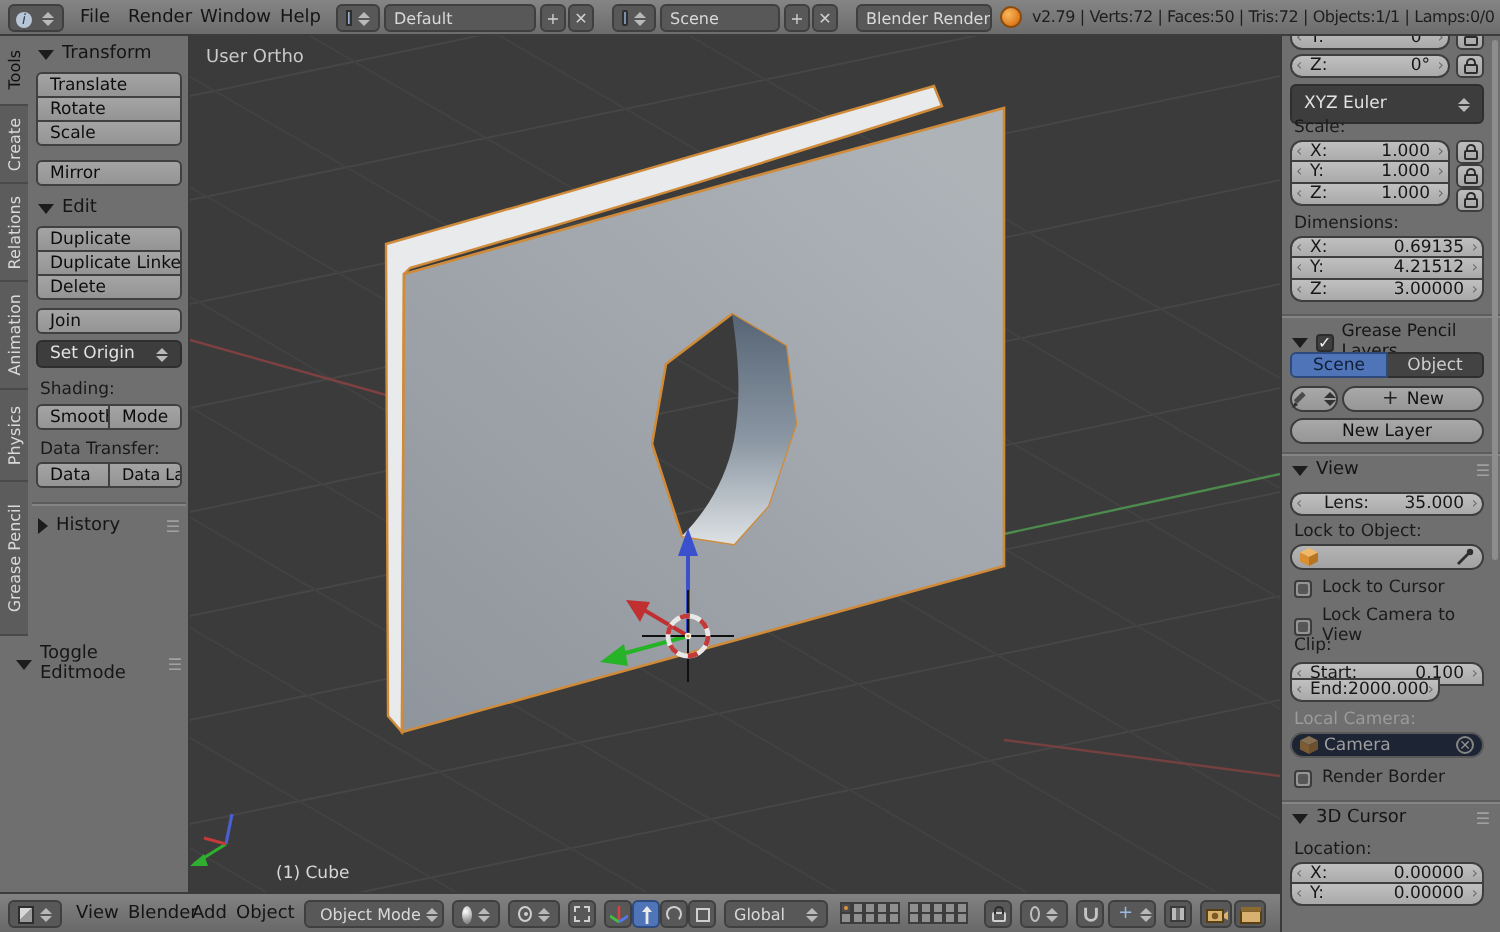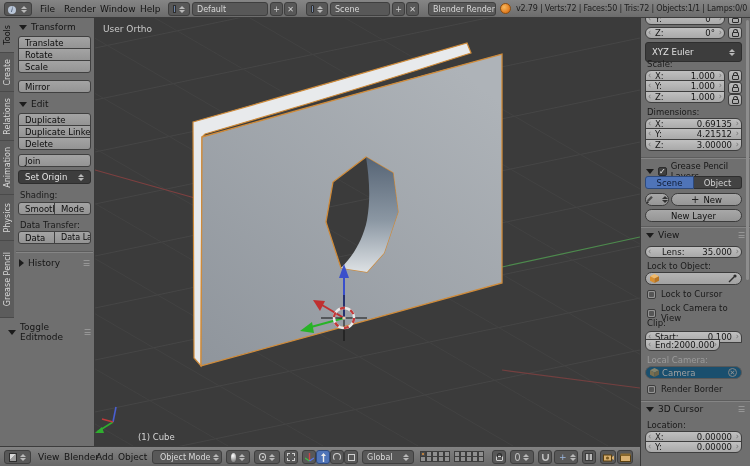--- a/index.html
+++ b/index.html
@@ -517,21 +517,21 @@
     <div class="abs plbl" style="left:6px;top:300px;">Clip:</div>
     <div class="nf stk-t" style="left:4px;top:313px;width:97px;">
       <span>Start:</span>
         <span class="v">0.100</span>
     </div>
     <div class="nf stk-b" style="left:4px;top:322px;width:75px;">
       <span>End:</span>
         <span class="v">2000.000</span>
     </div>
     <div class="abs plbl dis" style="left:6px;top:337px;">Local Camera:</div>
-    <div class="abs" style="left:4px;top:348px;width:97px;height:13px;background:#0c4a6e;border:1px solid #545454;border-radius:7px;display:flex;align-items:center;padding:0 4px;gap:3px;opacity:0.85;">
+    <div class="abs" style="left:4px;top:348px;width:97px;height:13px;background:#0f172a;border:1px solid #545454;border-radius:7px;display:flex;align-items:center;padding:0 4px;gap:3px;opacity:0.85;">
       <svg width="9" height="9" viewBox="0 0 10 10" style="opacity:.55;">
         <polygon points="5,0 10,2.5 5,5 0,2.5" fill="#f0b96a"></polygon>
         <polygon points="0,2.5 5,5 5,10 0,7.5" fill="#d98f2f"></polygon>
         <polygon points="10,2.5 5,5 5,10 10,7.5" fill="#b9741f"></polygon>
       </svg>
       <span style="font-size:8.5px;color:#a8a8a8;">Camera</span>
       <span style="margin-left:auto;font-size:7px;color:#9a9a9a;border:1px solid #8a8a8a;border-radius:50%;width:9px;height:9px;line-height:8px;text-align:center;">✕</span>
     </div>
     <div class="abs" style="left:6px;top:366px;display:flex;align-items:center;gap:5px;">
       <span class="chk"></span>

